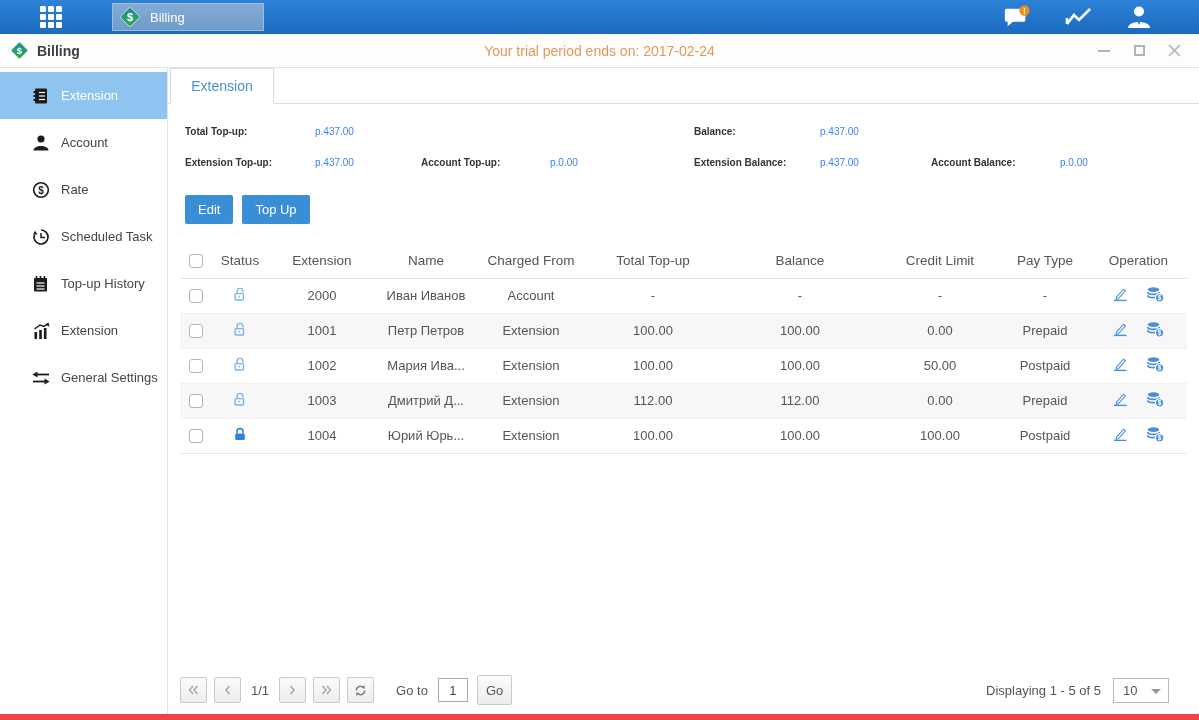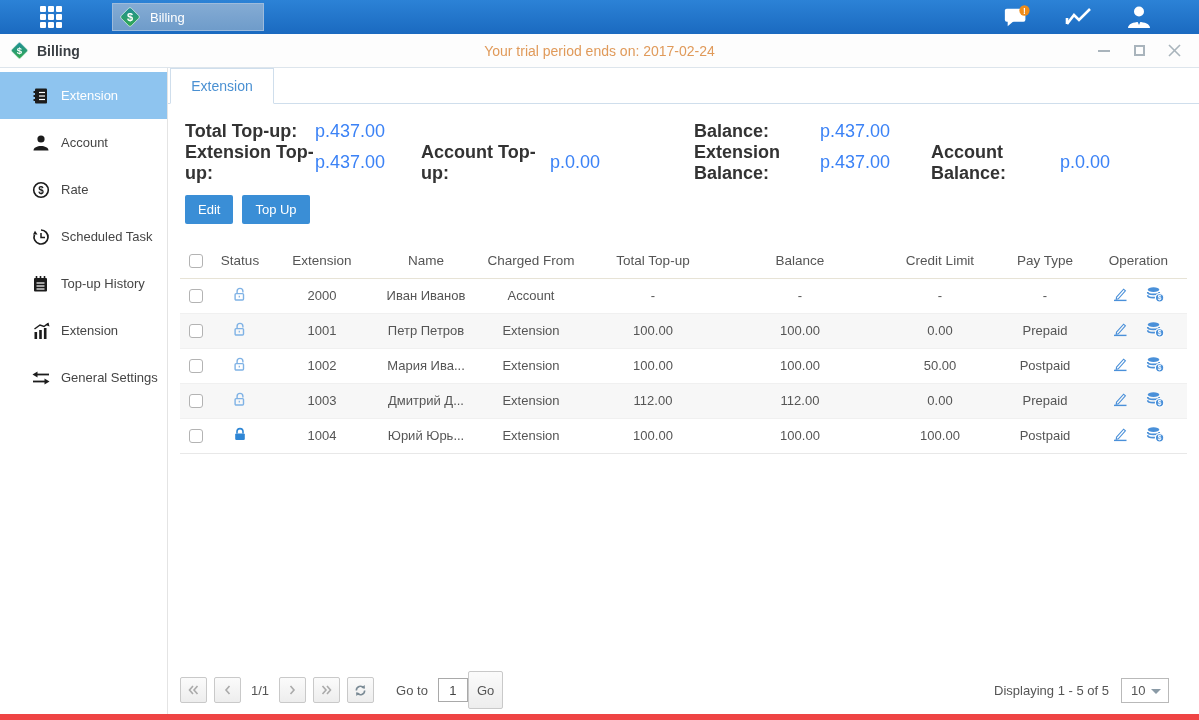--- a/index.html
+++ b/index.html
@@ -38,21 +38,21 @@
   .side-ico { width:19px; height:19px; display:flex; align-items:center; justify-content:center; flex-shrink:0; }
 
   .content { flex:1; position:relative; display:flex; flex-direction:column; min-width:0; }
 
   
   .tabstrip { height:36px; display:flex; border-bottom:1px solid #cfdeec; padding-left:2px; flex-shrink:0; }
   .tab { width:104px; display:flex; align-items:center; justify-content:center; font-size:14px; cursor:pointer; }
   .tab.active { background:#fff; color:#4a90d2; border:1px solid #cfdeec; border-bottom:1px solid #fff; margin-bottom:-1px; }
 
   
-  .summary { padding:12px 17px 0; font-size:18px; }
+  .summary { padding:12px 17px 0; font-size:10px; }
   .sum-row { display:flex; align-items:center; height:31px; }
   .s-lbl { font-weight:bold; color:#333; }
   .s-val { color:#3b82f6; }
   .w130{width:130px;} .w106{width:106px;} .w379{width:379px;} .w129{width:129px;}
   .w144{width:144px;} .w126{width:126px;} .w111{width:111px;}
 
   
   .actions { padding:17px 17px 0; display:flex; gap:9px; }
   .btn-primary { background:#3a8ed6; color:#fff; border:none; font-size:13px; font-family:"Liberation Sans",sans-serif; padding:7px 13px; border-radius:2px; cursor:pointer; }
 
@@ -68,23 +68,23 @@
   .cb { display:inline-block; width:14px; height:14px; border:1px solid #b3b3b3; border-radius:3px; background:#fff; cursor:pointer; vertical-align:middle; }
   .op-cell span { display:inline-block; margin:0 7px; cursor:pointer; vertical-align:middle; }
   .lock { display:inline-block; cursor:pointer; }
 
   
   .pager { position:absolute; bottom:0; left:12px; right:22px; height:48px; display:flex; align-items:center; font-size:13px; color:#555; background:#fff; }
   .pg-btn { width:27px; height:26px; background:linear-gradient(180deg,#fbfbfb,#ededed); border:1px solid #c9c9c9; border-radius:2px; display:flex; align-items:center; justify-content:center; margin-right:7px; cursor:pointer; }
   .pg-ind { margin:0 10px 0 3px; color:#555; }
   .goto-lbl { margin:0 10px 0 15px; }
   .goto-input { width:30px; height:24px; border:1px solid #a9a9a9; text-align:center; font-size:13px; font-family:"Liberation Sans",sans-serif; color:#444; }
-  .go-btn { margin-left:0; height:38px; padding:0 8px; background:linear-gradient(180deg,#fbfbfb,#ededed); border:1px solid #c9c9c9; border-radius:2px; font-size:13px; font-family:"Liberation Sans",sans-serif; color:#555; cursor:pointer; }
+  .go-btn { margin-left:9px; height:30px; padding:0 8px; background:linear-gradient(180deg,#fbfbfb,#ededed); border:1px solid #c9c9c9; border-radius:2px; font-size:13px; font-family:"Liberation Sans",sans-serif; color:#555; cursor:pointer; }
   .pg-right { margin-left:auto; display:flex; align-items:center; gap:12px; margin-right:8px; }
-  .size-select { width:48px; height:25px; border:1px solid #b9b9b9; display:flex; align-items:center; padding-left:9px; cursor:pointer; background:#fff; position:relative; }
+  .size-select { width:56px; height:25px; border:1px solid #b9b9b9; display:flex; align-items:center; padding-left:9px; cursor:pointer; background:#fff; position:relative; }
   .size-select .arrow { position:absolute; right:7px; top:10px; width:0; height:0; border-left:5px solid transparent; border-right:5px solid transparent; border-top:5px solid #8a9aa6; }
 </style>
 </head>
 <body>
 
 <svg width="0" height="0" style="position:absolute">
   <defs>
     <linearGradient id="diamondGrad" x1="0" y1="0" x2="1" y2="1">
       <stop offset="0" stop-color="#1e8e9a"></stop>
         <stop offset="1" stop-color="#33aa4e"></stop>

